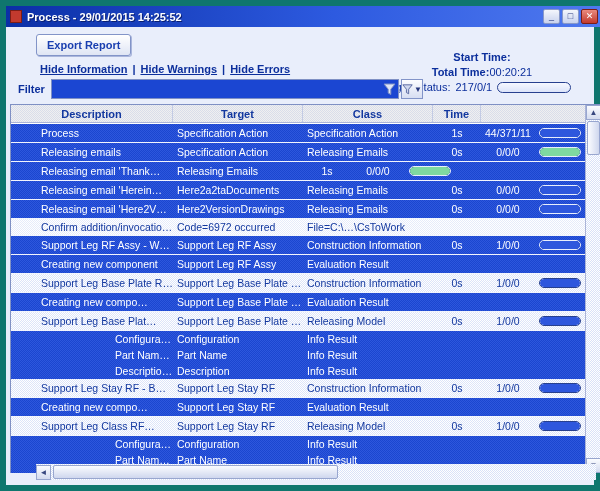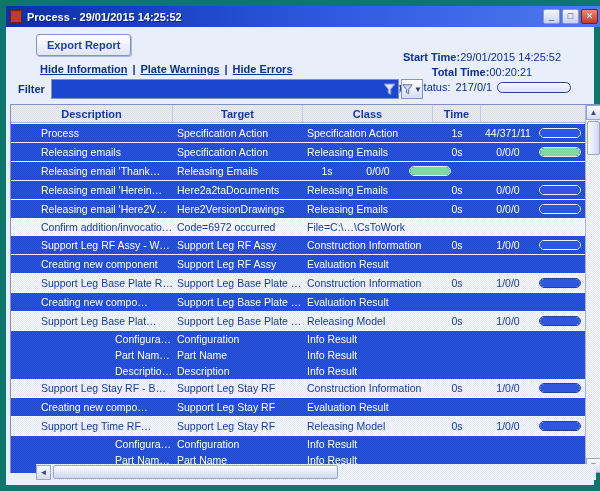--- a/index.html
+++ b/index.html
@@ -122,27 +122,26 @@
       <div class="winbtn" data-name="minimize-button">_</div>
       <div class="winbtn" data-name="maximize-button">□</div>
       <div class="winbtn close" data-name="close-button">✕</div>
     </div>
   </div>
 
   <div id="topbar" data-name="header-area">
     <button id="export-btn" data-name="export-report-button">Export Report</button>
 
     <div id="links" data-name="visibility-links">
-      <span data-name="hide-information-link">Hide Information</span><span class="sep" data-name="link-separator">|</span><span data-name="hide-warnings-link">Plate Warnings</span><span class="sep" data-name="link-separator">|</span><span data-name="hide-errors-link">Hide Errors</span>
+      <span data-name="hide-information-link">Hide Information</span><span class="sep" data-name="link-separator">|</span><span data-name="hide-warnings-link">Hide Warnings</span><span class="sep" data-name="link-separator">|</span><span data-name="hide-errors-link">Hide Errors</span>
     </div>
 
     <div id="info-block" data-name="timing-info">
       <div class="info-line">
         <span class="lbl" data-name="start-time-label">Start Time:</span>
-        <span data-name="start-time-value">29/01/2015 14:25:52</span>
       </div>
       <div class="info-line">
         <span class="lbl" data-name="total-time-label">Total Time:</span>
         <span data-name="total-time-value">00:20:21</span>
       </div>
       <div id="pages-line">
         <span class="lbl" data-name="pages-status-label">Pages/Status:</span>
         <span data-name="pages-status-value">217/0/1</span>
         <span id="pages-bar" data-name="overall-progress-bar"></span>
       </div>
@@ -329,21 +328,21 @@
         </div>
         <div class="row dark" data-name="table-row">
           <div class="cell c-desc">Creating new compo…</div>
           <div class="cell c-target">Support Leg Stay RF</div>
           <div class="cell c-class">Evaluation Result</div>
           <div class="cell c-time"></div>
           <div class="cell c-status"></div>
           <div class="cell c-bar"></div>
         </div>
         <div class="row light" data-name="table-row">
-          <div class="cell c-desc">Support Leg Time RF…</div>
+          <div class="cell c-desc">Support Leg Class RF…</div>
           <div class="cell c-target">Support Leg Stay RF</div>
           <div class="cell c-class">Releasing Model</div>
           <div class="cell c-time">0s</div>
           <div class="cell c-status">1/0/0</div>
           <div class="cell c-bar">
             <div class="pbar" data-name="row-progress-bar">
               <div class="pfill" style="width: 100%; background: rgb(46, 87, 221);"></div>
             </div>
           </div>
         </div>

